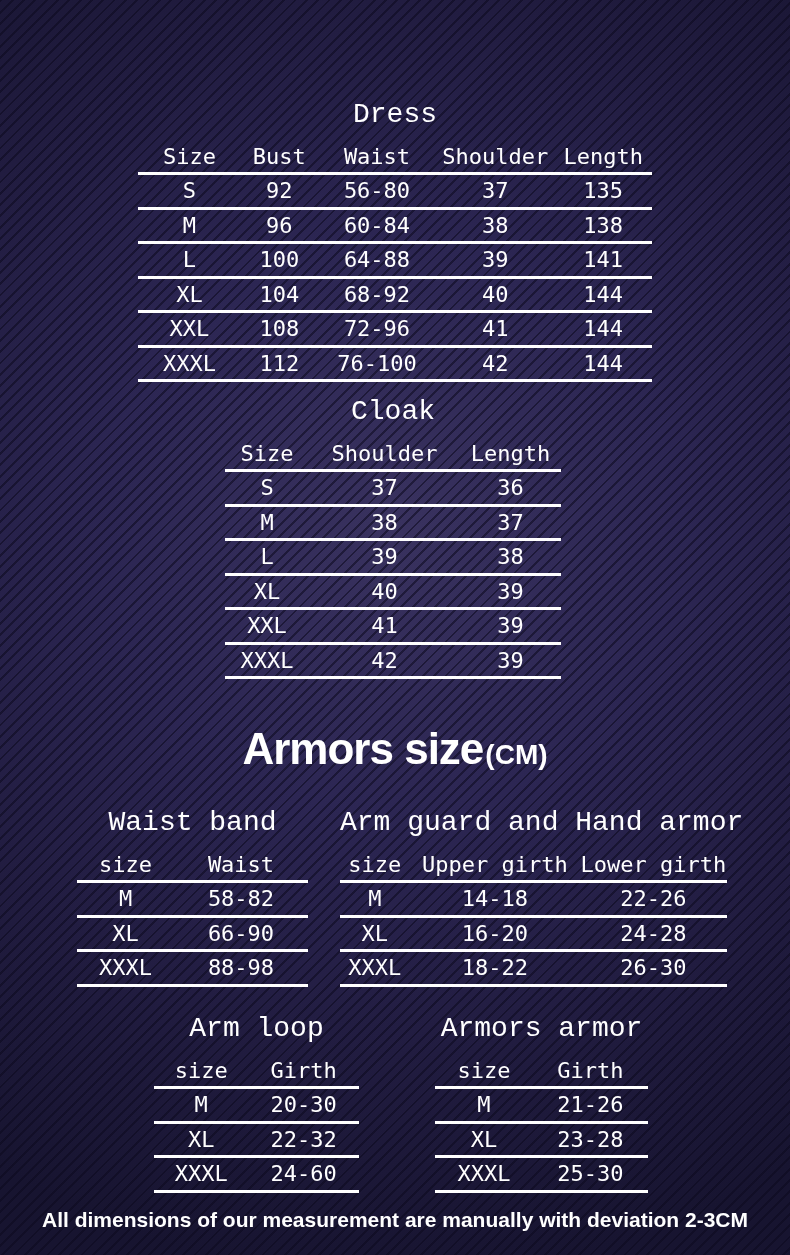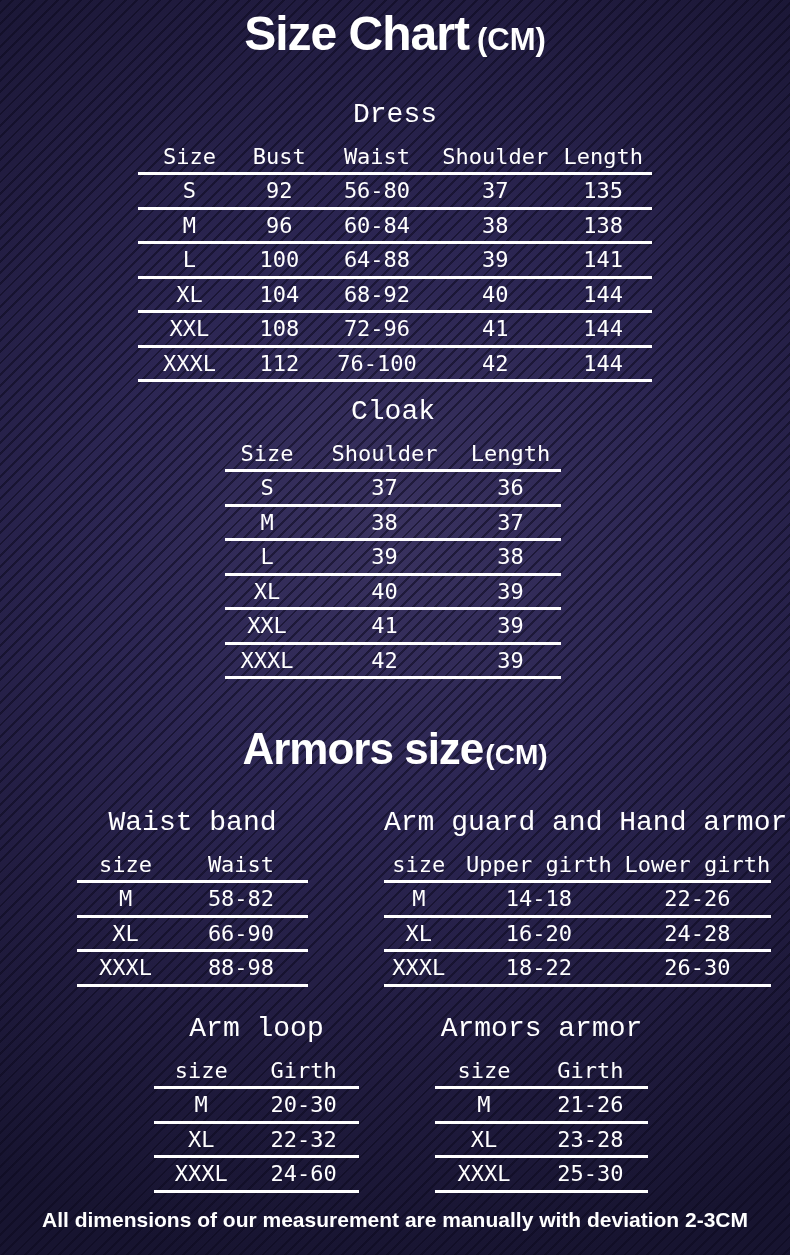--- a/index.html
+++ b/index.html
@@ -64,32 +64,29 @@
   .waist .t-cell:nth-child(2){width:58%}
   .armguard .t-cell:nth-child(1){width:18%}
   .armguard .t-cell:nth-child(2){width:44%}
   .armguard .t-cell:nth-child(3){width:38%}
   .girth2 .t-cell:nth-child(1){width:46%}
   .girth2 .t-cell:nth-child(2){width:54%}
   
   #dress-block{left:138px;top:98px;width:514px;}
   #cloak-block{left:225px;top:395px;width:336px;}
   #waist-block{left:77px;top:806px;width:231px;}
-  #armguard-block{left:340px;top:806px;width:387px;margin-left:44px;}
+  #armguard-block{left:340px;top:806px;width:387px;}
   #armloop-block{left:154px;top:1012px;width:205px;}
   #elbow-block{left:435px;top:1012px;width:213px;}
 </style>
 </head>
 <body>
 
 <div class="page">
 
-  <div class="page-title">
-    <span>Size Chart</span><span class="unit">(CM)</span>
-  </div>
 
   <div class="tbl-block" id="dress-block">
     <div class="t-title">Dress</div>
     <div class="t-grid dress">
         <div class="t-row t-head">
           <span class="t-cell">Size</span>
           <span class="t-cell">Bust</span>
           <span class="t-cell">Waist</span>
           <span class="t-cell">Shoulder</span>
           <span class="t-cell">Length</span>

